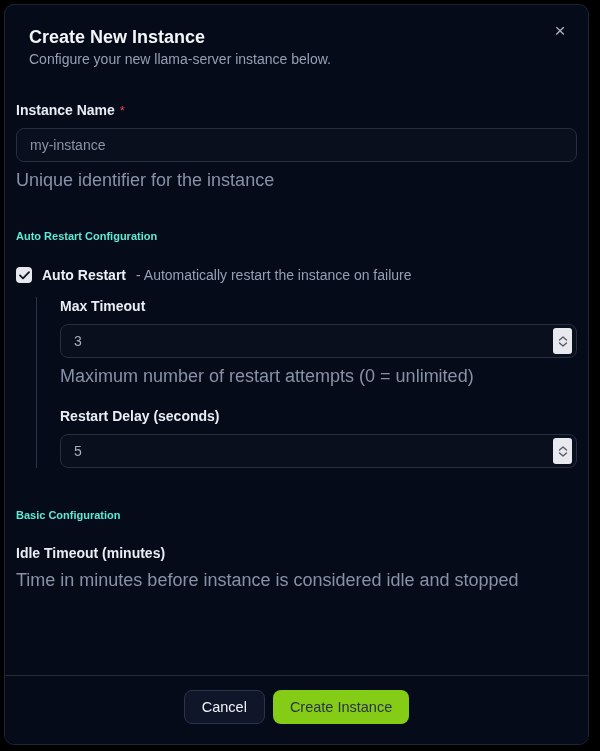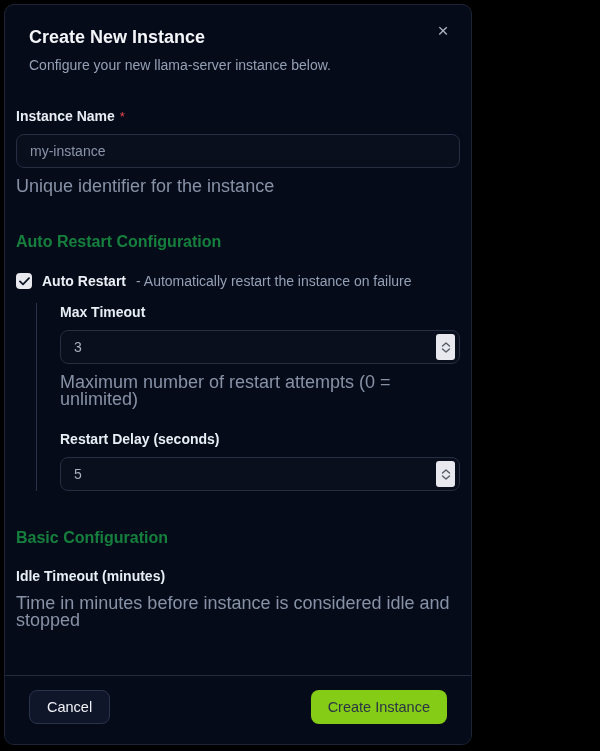--- a/index.html
+++ b/index.html
@@ -1,29 +1,29 @@
 <!DOCTYPE html>
 <html><head>
 <meta charset="utf-8">
 <style>
   * { margin:0; padding:0; box-sizing:border-box; }
   html,body { width:600px; height:751px; background:#000; overflow:hidden;
               font-family:"Liberation Sans", sans-serif; }
 
   .modal {
-    position:absolute; left:4px; top:4px; width:468px; height:741px;
+    position:absolute; left:4px; top:4px; width:585px; height:741px;
     background:#060b19; border:1px solid #1d2435; border-radius:10px;
     display:flex; flex-direction:column; overflow:hidden;
     color:#e8ecf3;
   }
 
   
   .modal-header { padding:20px 24px 0 24px; position:relative; flex:0 0 auto; }
   .modal-title  { font-size:18px; font-weight:bold; color:#f3f5f9; line-height:24px; }
-  .modal-subtitle { margin-top:6px; font-size:14px; color:#95a0b4; line-height:20px; }
+  .modal-subtitle { font-size:14px; color:#95a0b4; line-height:20px; }
   .close-btn {
     position:absolute; top:14px; right:16px; width:24px; height:24px;
     background:none; border:none; color:#a9b1c0; font-size:19px; line-height:24px;
     cursor:pointer; text-align:center; padding:0;
   }
 
   
   .modal-content { flex:1 1 auto; overflow:hidden; padding:0 11px; }
 
   .field-label { font-size:14px; font-weight:bold; color:#e9edf4; line-height:18px; }
@@ -41,21 +41,21 @@
   .num-wrap .text-input { margin-top:0; padding-right:34px; }
   .spinner {
     position:absolute; right:5px; top:4px; width:19px; height:26px;
     background:#e7e9ee; border-radius:3px; display:flex; flex-direction:column;
     align-items:center; justify-content:center; gap:1px; cursor:pointer;
   }
   .spinner svg { display:block; }
 
   .help-text { margin-top:10px; font-size:18px; color:#8792a6; line-height:17px; }
 
-  .section-heading { font-size:16px; font-weight:bold; color:#15803d; line-height:22px; }
+  .section-heading { font-size:11px; font-weight:bold; color:#5eead4; line-height:22px; }
 
   .check-row { display:flex; align-items:center; margin-top:20px; }
   .checkbox {
     width:16px; height:16px; border-radius:4px; background:#e7e9ef;
     display:flex; align-items:center; justify-content:center; flex:0 0 auto;
     cursor:pointer;
   }
   .check-label { margin-left:10px; font-size:14px; font-weight:bold; color:#eceff5;text-align:center; }
   .check-desc  { margin-left:10px; font-size:14px; color:#94a0b4; }
 
@@ -64,21 +64,21 @@
     padding-left:23px;
   }
   .mt18 { margin-top:18px; }
   .mt22 { margin-top:22px; }
   .mt32 { margin-top:32px; }
   .mt36 { margin-top:36px; }
 
   
   .modal-footer {
     flex:0 0 auto; border-top:1px solid #222a3c;
-    padding:14px 24px 20px 24px; display:flex; justify-content:space-between; gap:8px;
+    padding:14px 24px 20px 24px; display:flex; justify-content:center; gap:8px;
     background:#060b19;
   }
   .btn {
     height:34px; border-radius:8px; font-size:14.5px; padding:0 17px;
     font-family:"Liberation Sans", sans-serif; cursor:pointer;
   }
   .btn-cancel { background:#10162a; border:1px solid #2c3349; color:#f0f2f6; }
   .btn-create { background:#84cc16; border:none; color:#2b3345; }
 </style>
 </head>

